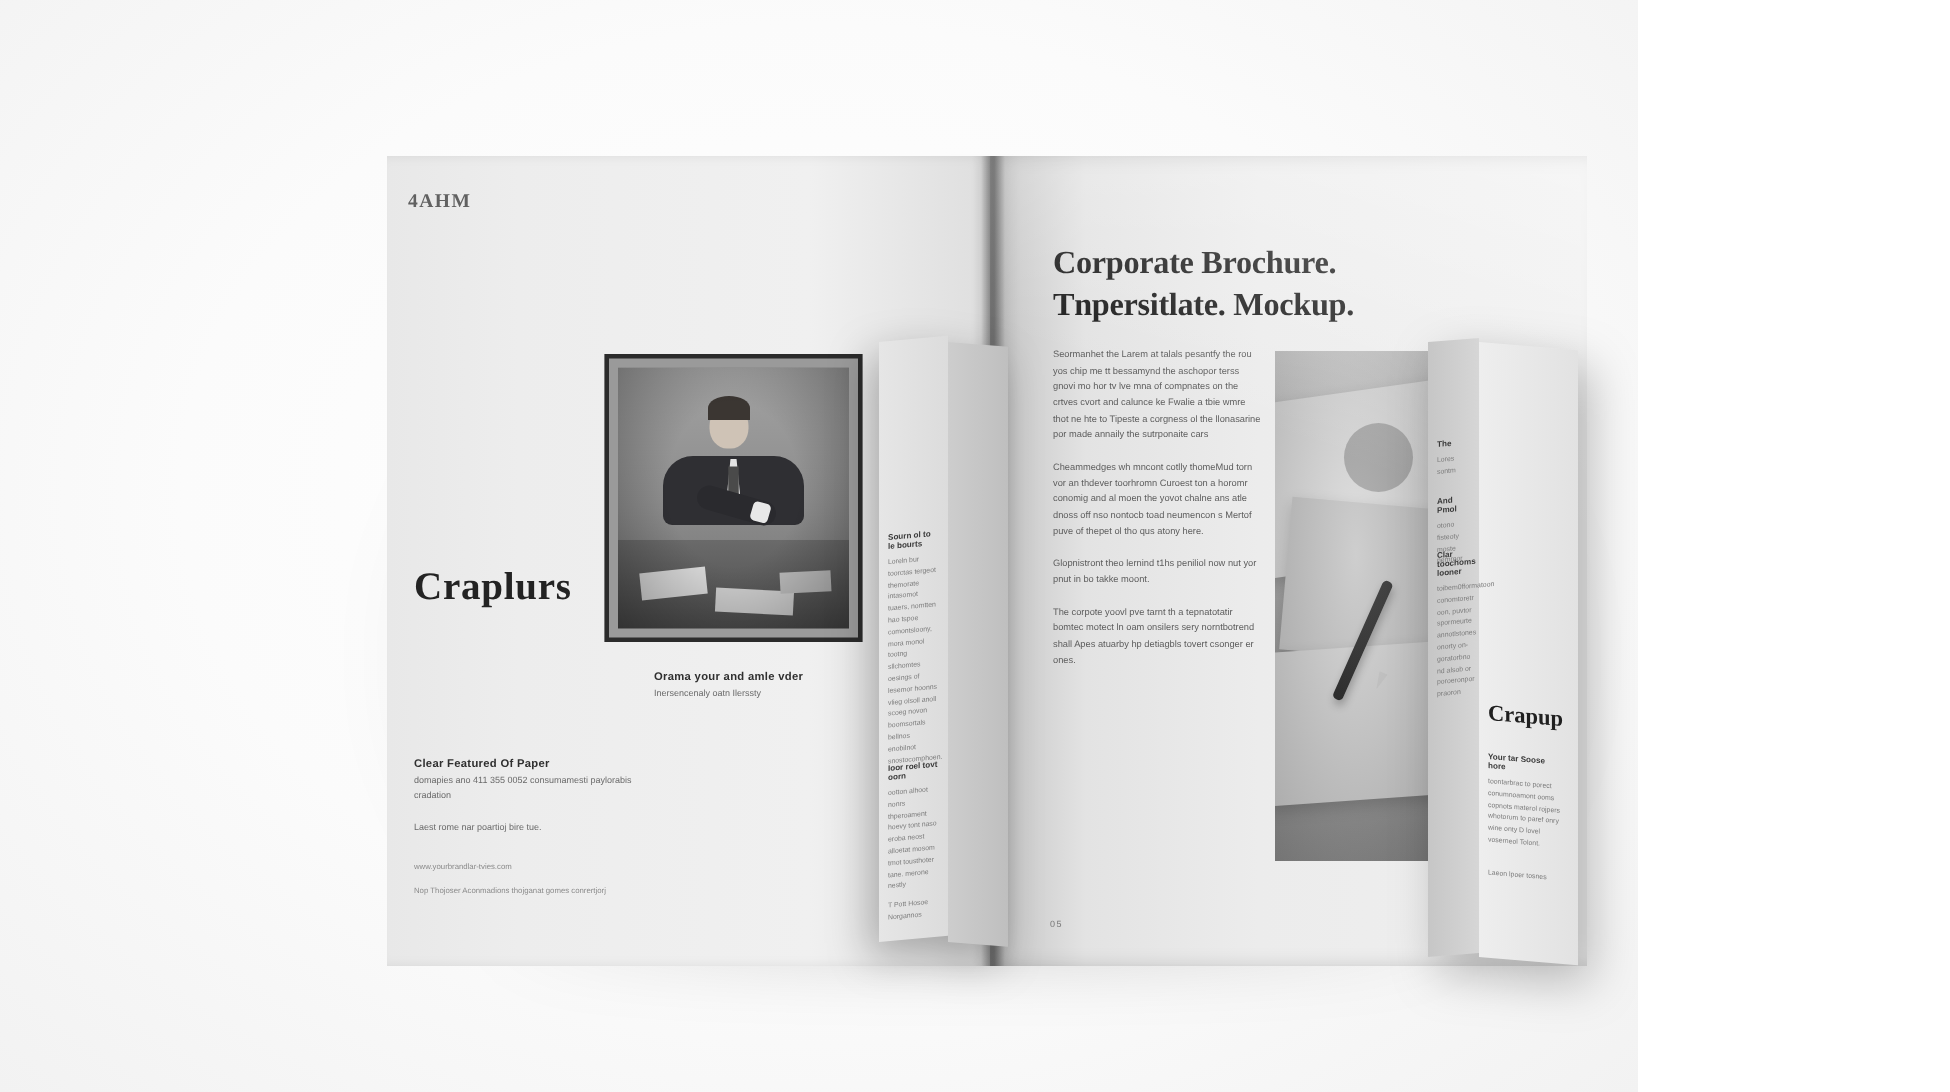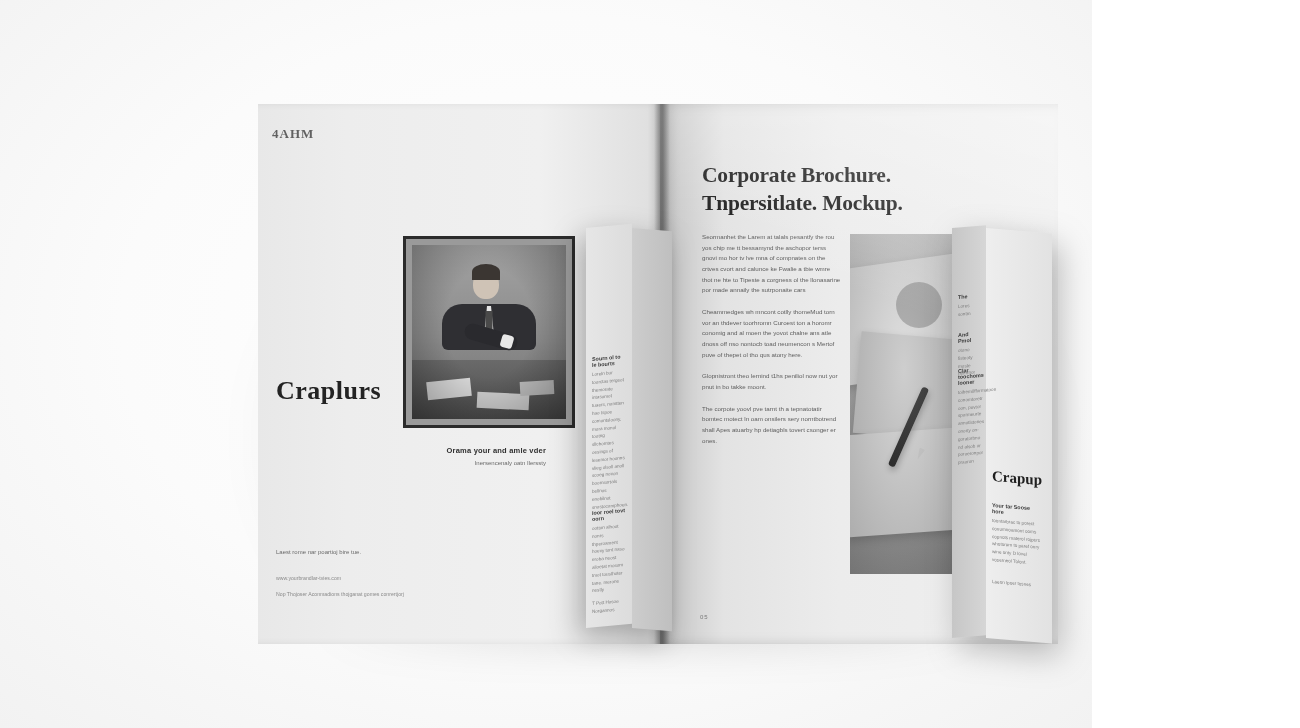--- a/index.html
+++ b/index.html
@@ -155,21 +155,21 @@
     line-height: 1.65;
     color: #6a6a6a;
   }
   .blk p.tiny { font-size: 5.2px; color: #8a8a8a; }
 
   .lblk-1 { left: 18px; top: 350px; width: 132px; }
   .lblk-2 { left: 18px; top: 400px; width: 150px; }
   .lblk-3 { left: 18px; top: 444px; width: 150px; }
   .lblk-4 { left: 18px; top: 470px; width: 150px; }
   .lblk-5 { left: 18px; top: 486px; width: 150px; }
-  .lcol-r { left: 178px; top: 342px; width: 110px; text-align: right; }
+  .lcol-r { left: 178px; top: 342px; width: 110px; }
 
   
   .r-title {
     position: absolute;
     left: 42px;
     top: 58px;
     width: 300px;
     font-family: "Liberation Serif", serif;
     font-weight: bold;
     font-size: 21.5px;
@@ -327,20 +327,24 @@
           <div class="ph-paper1"></div>
           <div class="ph-paper2"></div>
           <div class="ph-paper3"></div>
           <div class="ph-vig"></div>
         </div>
       </div>
 
       <div class="left-title">Craplurs</div>
 
 
+      <div class="blk lblk-2">
+        <h4>Clear Featured Of Paper</h4>
+        <p>domapies  ano 411 355 0052 consumamesti paylorabis cradation</p>
+      </div>
 
       <div class="blk lblk-3">
         <p>Laest rome nar poartioj bire tue.</p>
       </div>
 
       <div class="blk lblk-4">
         <p class="tiny">www.yourbrandlar-tvies.com</p>
       </div>
 
       <div class="blk lblk-5">

